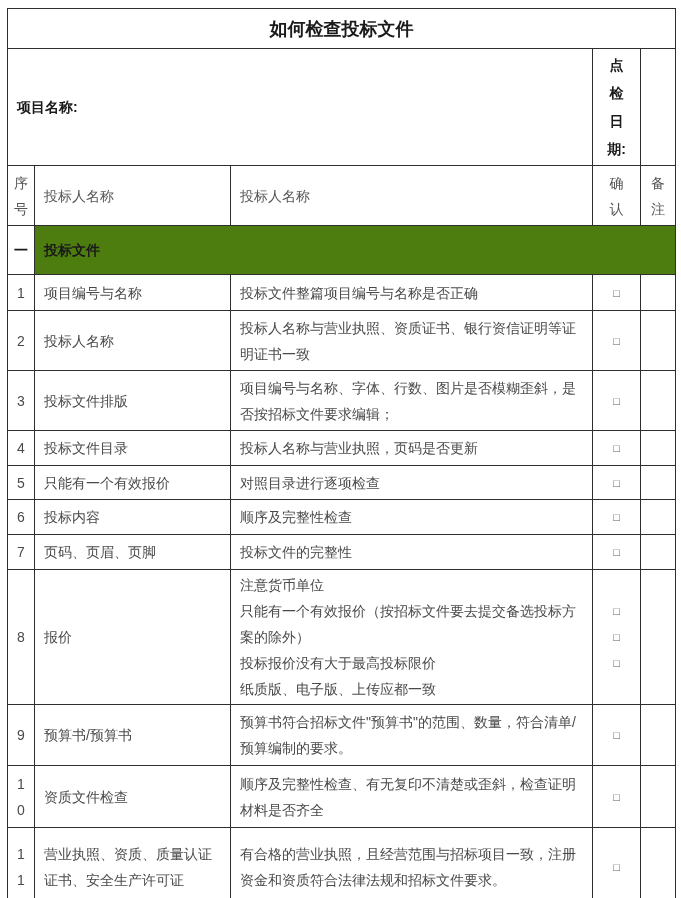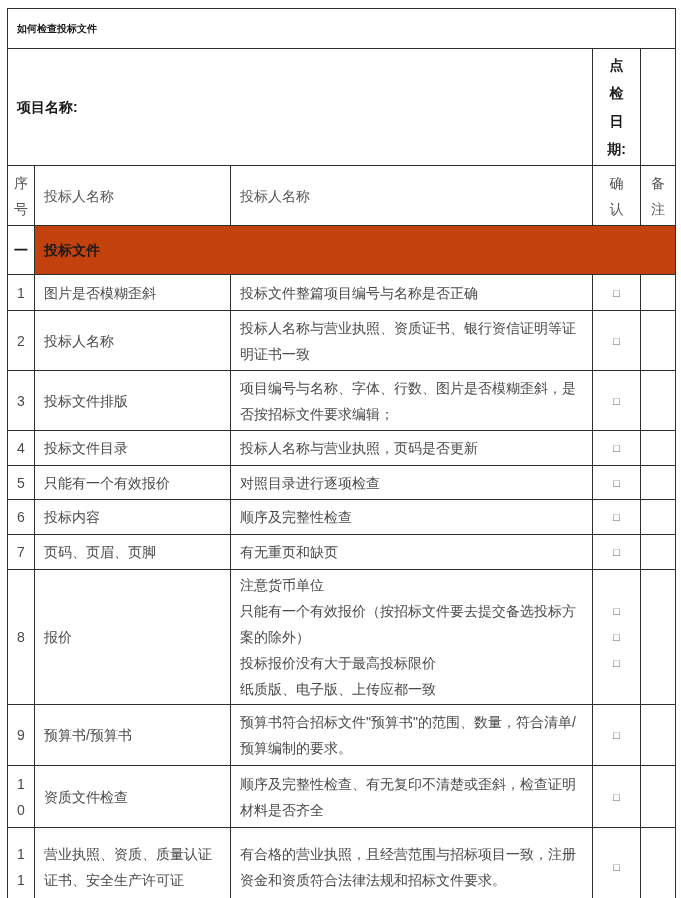--- a/index.html
+++ b/index.html
@@ -26,27 +26,28 @@
     line-height: 26px;
     padding: 2px 9px;
     vertical-align: middle;
     word-break: break-all;
     overflow: hidden;
   }
   td.center { text-align: center; padding: 2px 2px; }
   td.pre { white-space: pre-line; }
   .bold-dark { font-weight: bold; color: #1a1a1a; }
   td.title-cell {
+    text-align: center;
     font-weight: bold;
     color: #1a1a1a;
-    font-size: 10px;
+    font-size: 18px;
   }
   td.head { color: #565656; }
   td.section-cell {
-    background: #c2410c;
+    background: #4d7c0f;
     font-weight: bold;
     color: #1a1a1a;
     margin-left: 8px;
   }
   td.date-cell {
     text-align: center;
     font-weight: bold;
     color: #1a1a1a;
     line-height: 28px;
     padding: 2px 2px;
@@ -97,21 +98,21 @@
 注</td>
   </tr>
 
   <tr style="height:49px">
     <td class="center bold-dark">一</td>
     <td colspan="4" class="section-cell">投标文件</td>
   </tr>
 
   <tr style="height:36px">
     <td class="center pre">1</td>
-    <td>图片是否模糊歪斜</td>
+    <td>项目编号与名称</td>
     <td>投标文件整篇项目编号与名称是否正确</td>
     <td class="checks pre">□</td>
     <td class="remark"></td>
   </tr>
   <tr style="height:60px">
     <td class="center pre">2</td>
     <td>投标人名称</td>
     <td>投标人名称与营业执照、资质证书、银行资信证明等证明证书一致</td>
     <td class="checks pre">□</td>
     <td class="remark"></td>
@@ -140,21 +141,21 @@
   <tr style="height:35px">
     <td class="center pre">6</td>
     <td>投标内容</td>
     <td>顺序及完整性检查</td>
     <td class="checks pre">□</td>
     <td class="remark"></td>
   </tr>
   <tr style="height:35px">
     <td class="center pre">7</td>
     <td>页码、页眉、页脚</td>
-    <td>有无重页和缺页</td>
+    <td>投标文件的完整性</td>
     <td class="checks pre">□</td>
     <td class="remark"></td>
   </tr>
   <tr style="height:130px">
     <td class="center pre">8</td>
     <td>报价</td>
     <td class="pre">注意货币单位
 只能有一个有效报价（按招标文件要去提交备选投标方案的除外）
 投标报价没有大于最高投标限价
 纸质版、电子版、上传应都一致</td>

